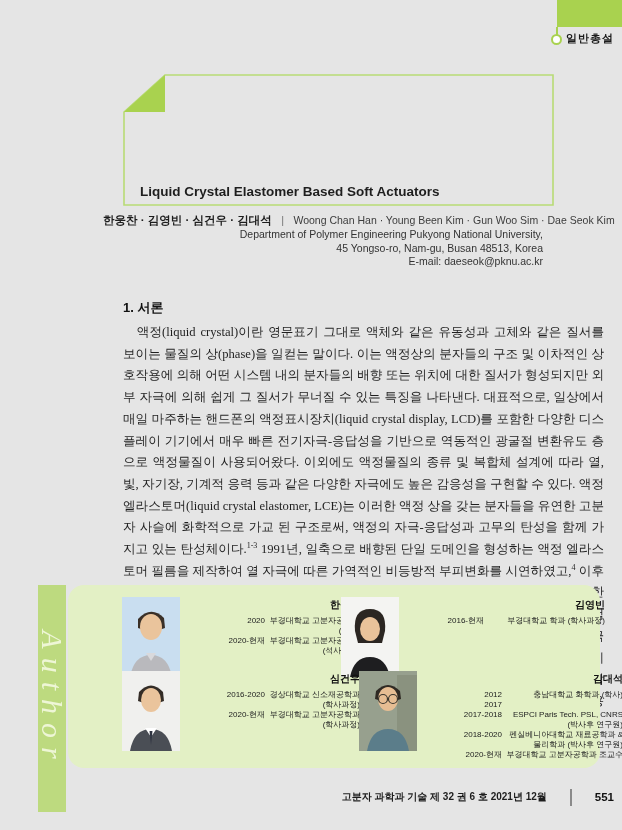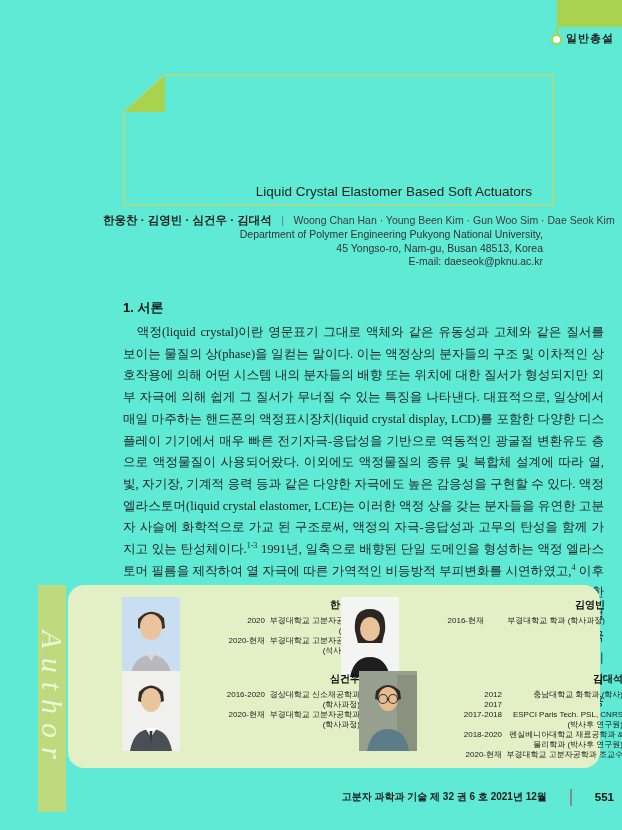--- a/index.html
+++ b/index.html
@@ -1,34 +1,34 @@
 <!DOCTYPE html>
 <html><head>
 <meta charset="utf-8">
 <style>
   html,body{margin:0;padding:0;background:#ffffff;}
   .page{
-    position:relative;width:622px;height:830px;background:#5eead4;
+    position:relative;width:622px;height:830px;background:#e5e5e5;
     font-family:"Liberation Sans",sans-serif;color:#222;overflow:hidden;
   }
   
   .corner-tab{position:absolute;top:0;right:0;width:65px;height:27px;background:#a9d24f;}
   .tab-stem{position:absolute;top:27px;left:556px;width:2px;height:8px;background:#a9d24f;}
   .cat-ring{position:absolute;top:34px;left:551px;width:7px;height:7px;border:2px solid #a9d24f;border-radius:50%;background:#fff;}
   .cat-text{position:absolute;top:31px;left:566px;font-size:11px;font-weight:bold;color:#1c1c1c;letter-spacing:1px;}
   
   .title-box{position:absolute;left:123px;top:74px;}
   .title-kr{
     position:absolute;left:140px;top:83px;width:392px;text-align:right;
     font-family:"Liberation Serif","DejaVu Serif",serif;
     font-size:28px;line-height:41px;color:#2b2b2b;letter-spacing:0.5px;
   }
   .title-en{
-    position:absolute;left:140px;top:184px;width:392px;text-align:right;
-    font-size:13.5px;font-weight:normal;color:#1e1e1e;
+    position:absolute;left:140px;top:184px;width:392px;text-align:left;
+    font-size:13.5px;font-weight:bold;color:#1e1e1e;
   }
   
   .byline{position:absolute;left:103px;top:210px;width:450px;text-align:right;white-space:nowrap;}
   .byline .kr{font-size:11.5px;font-weight:bold;color:#1d1d1d;margin-top:32px;}
   .byline .sep{font-size:11px;color:#777;margin:0 5px;}
   .byline .en{font-size:10.5px;color:#3c3c3c;}
   .affil{position:absolute;left:113px;top:228px;width:430px;text-align:right;
     font-size:10.5px;line-height:13.5px;color:#333;}
   
   .sec-heading{position:absolute;left:123px;top:299px;margin:0;font-size:13px;font-weight:bold;color:#111;}

